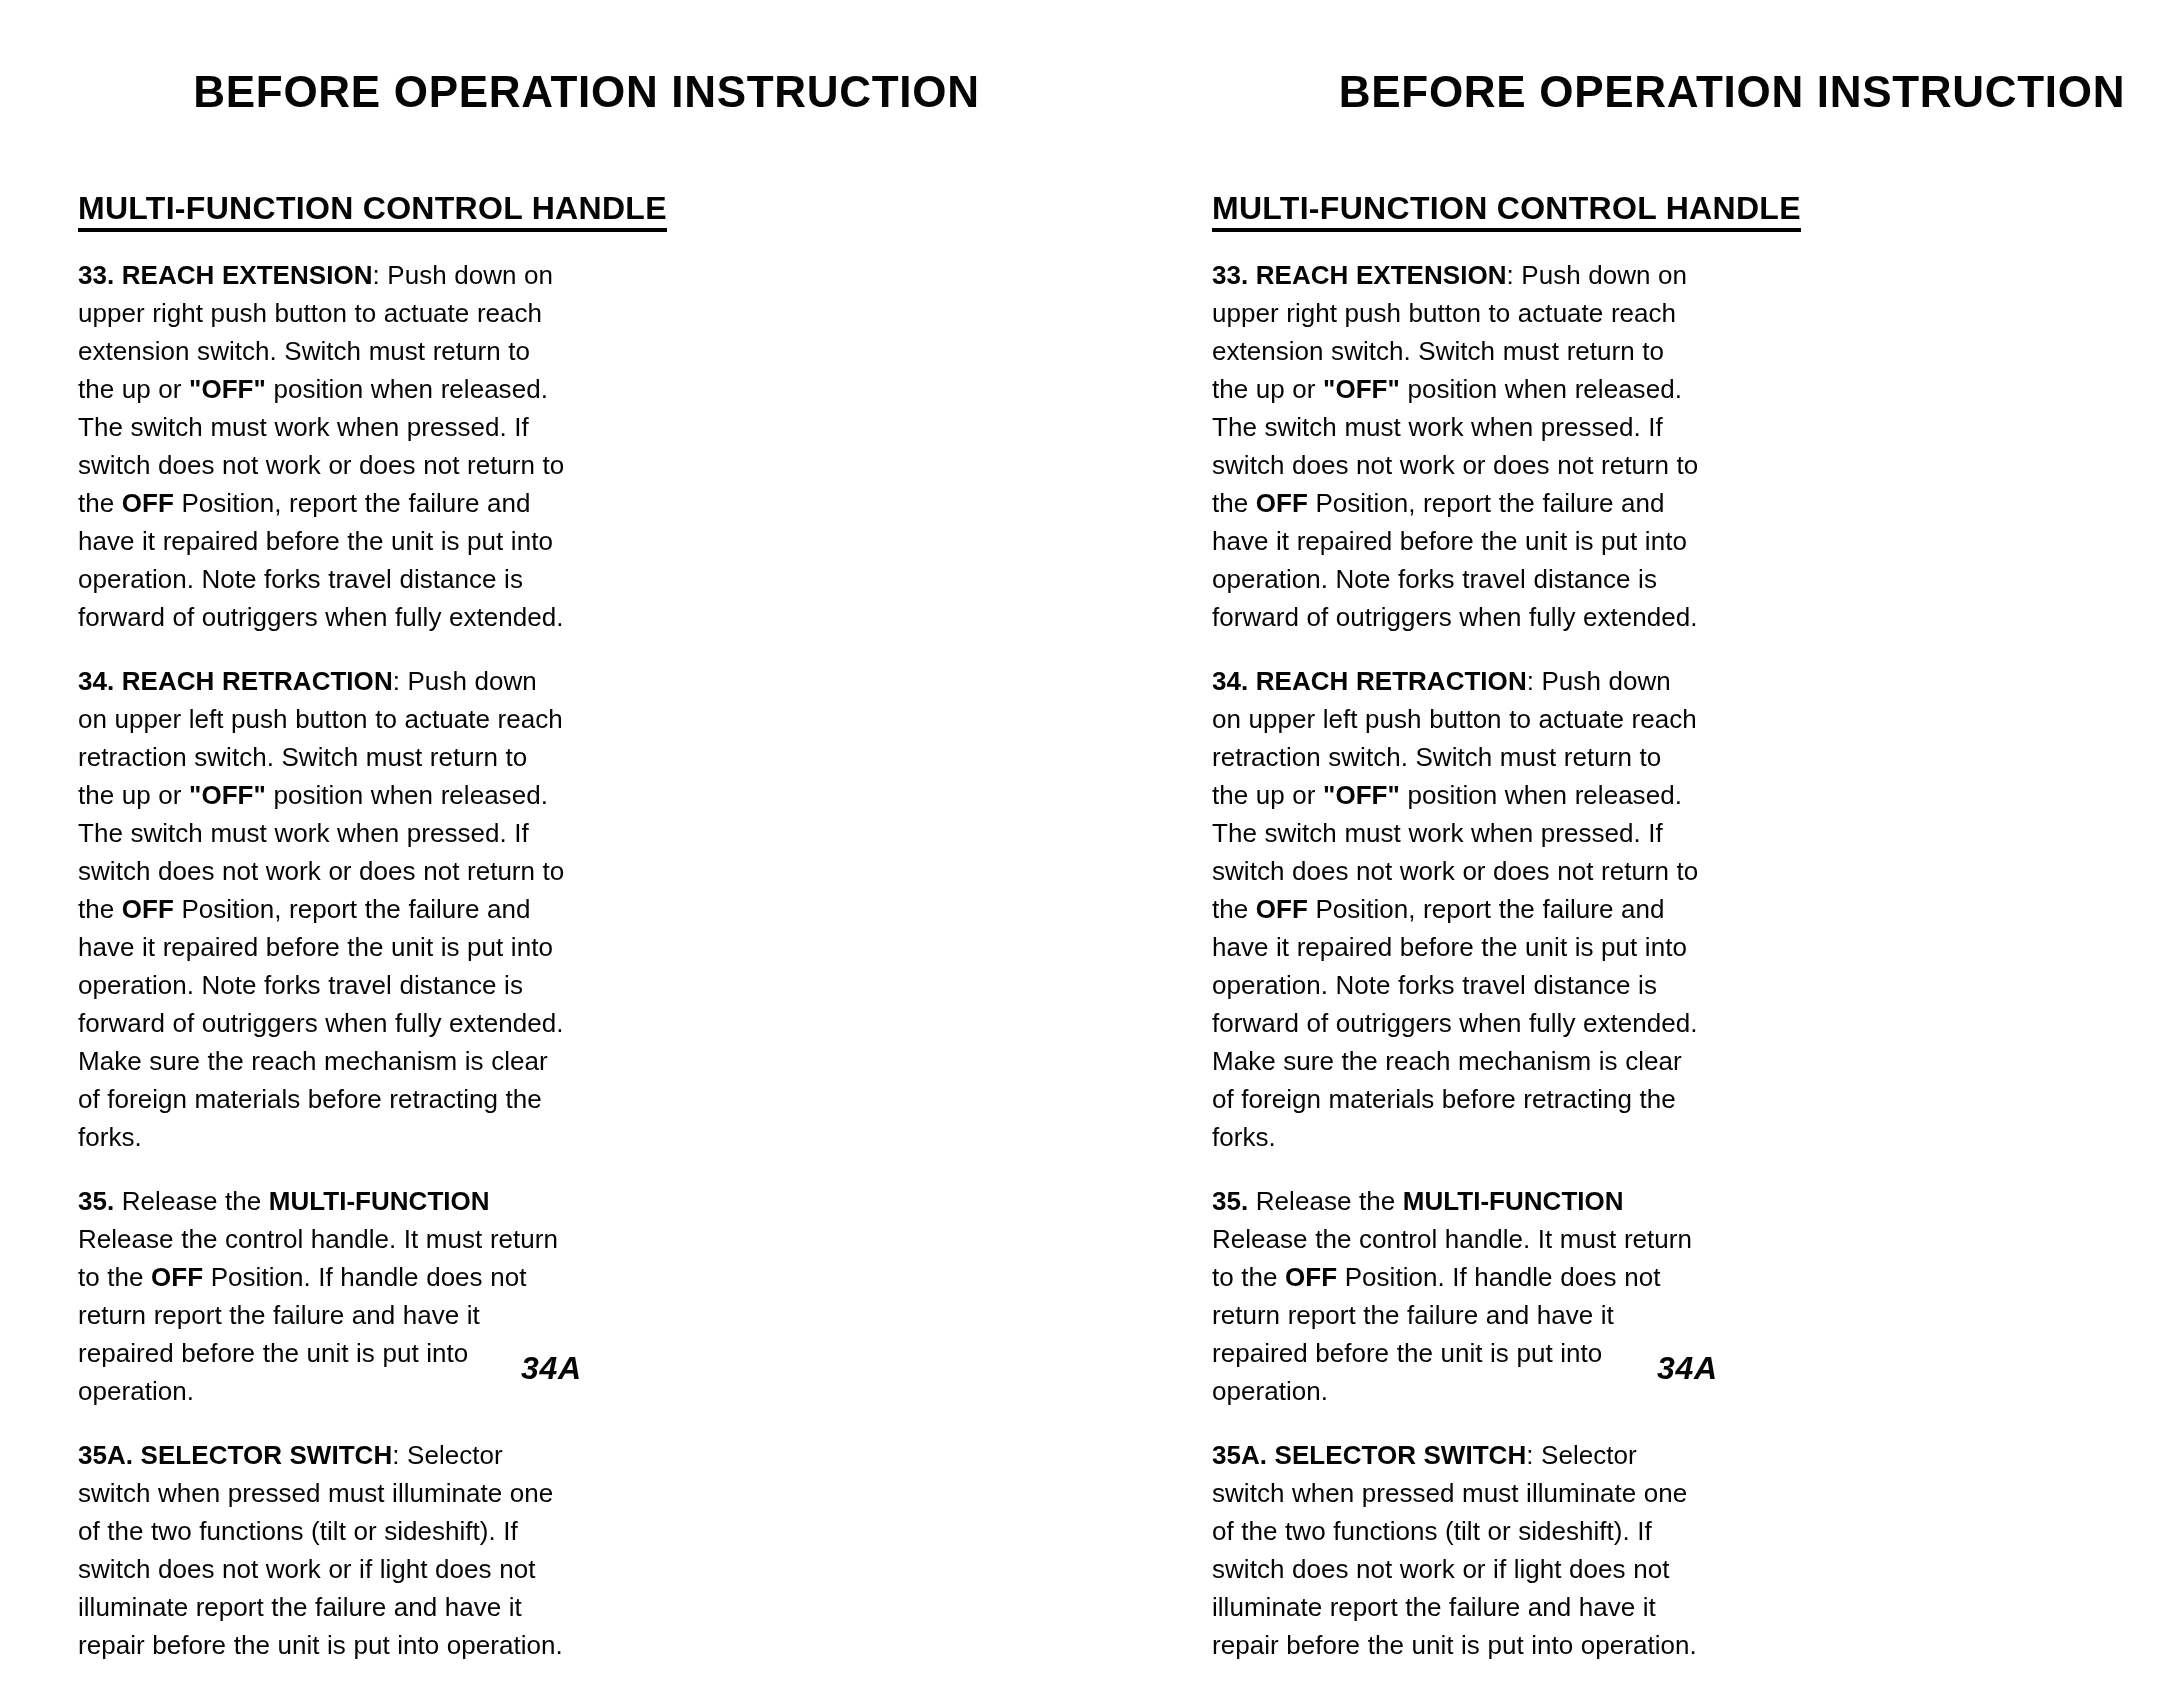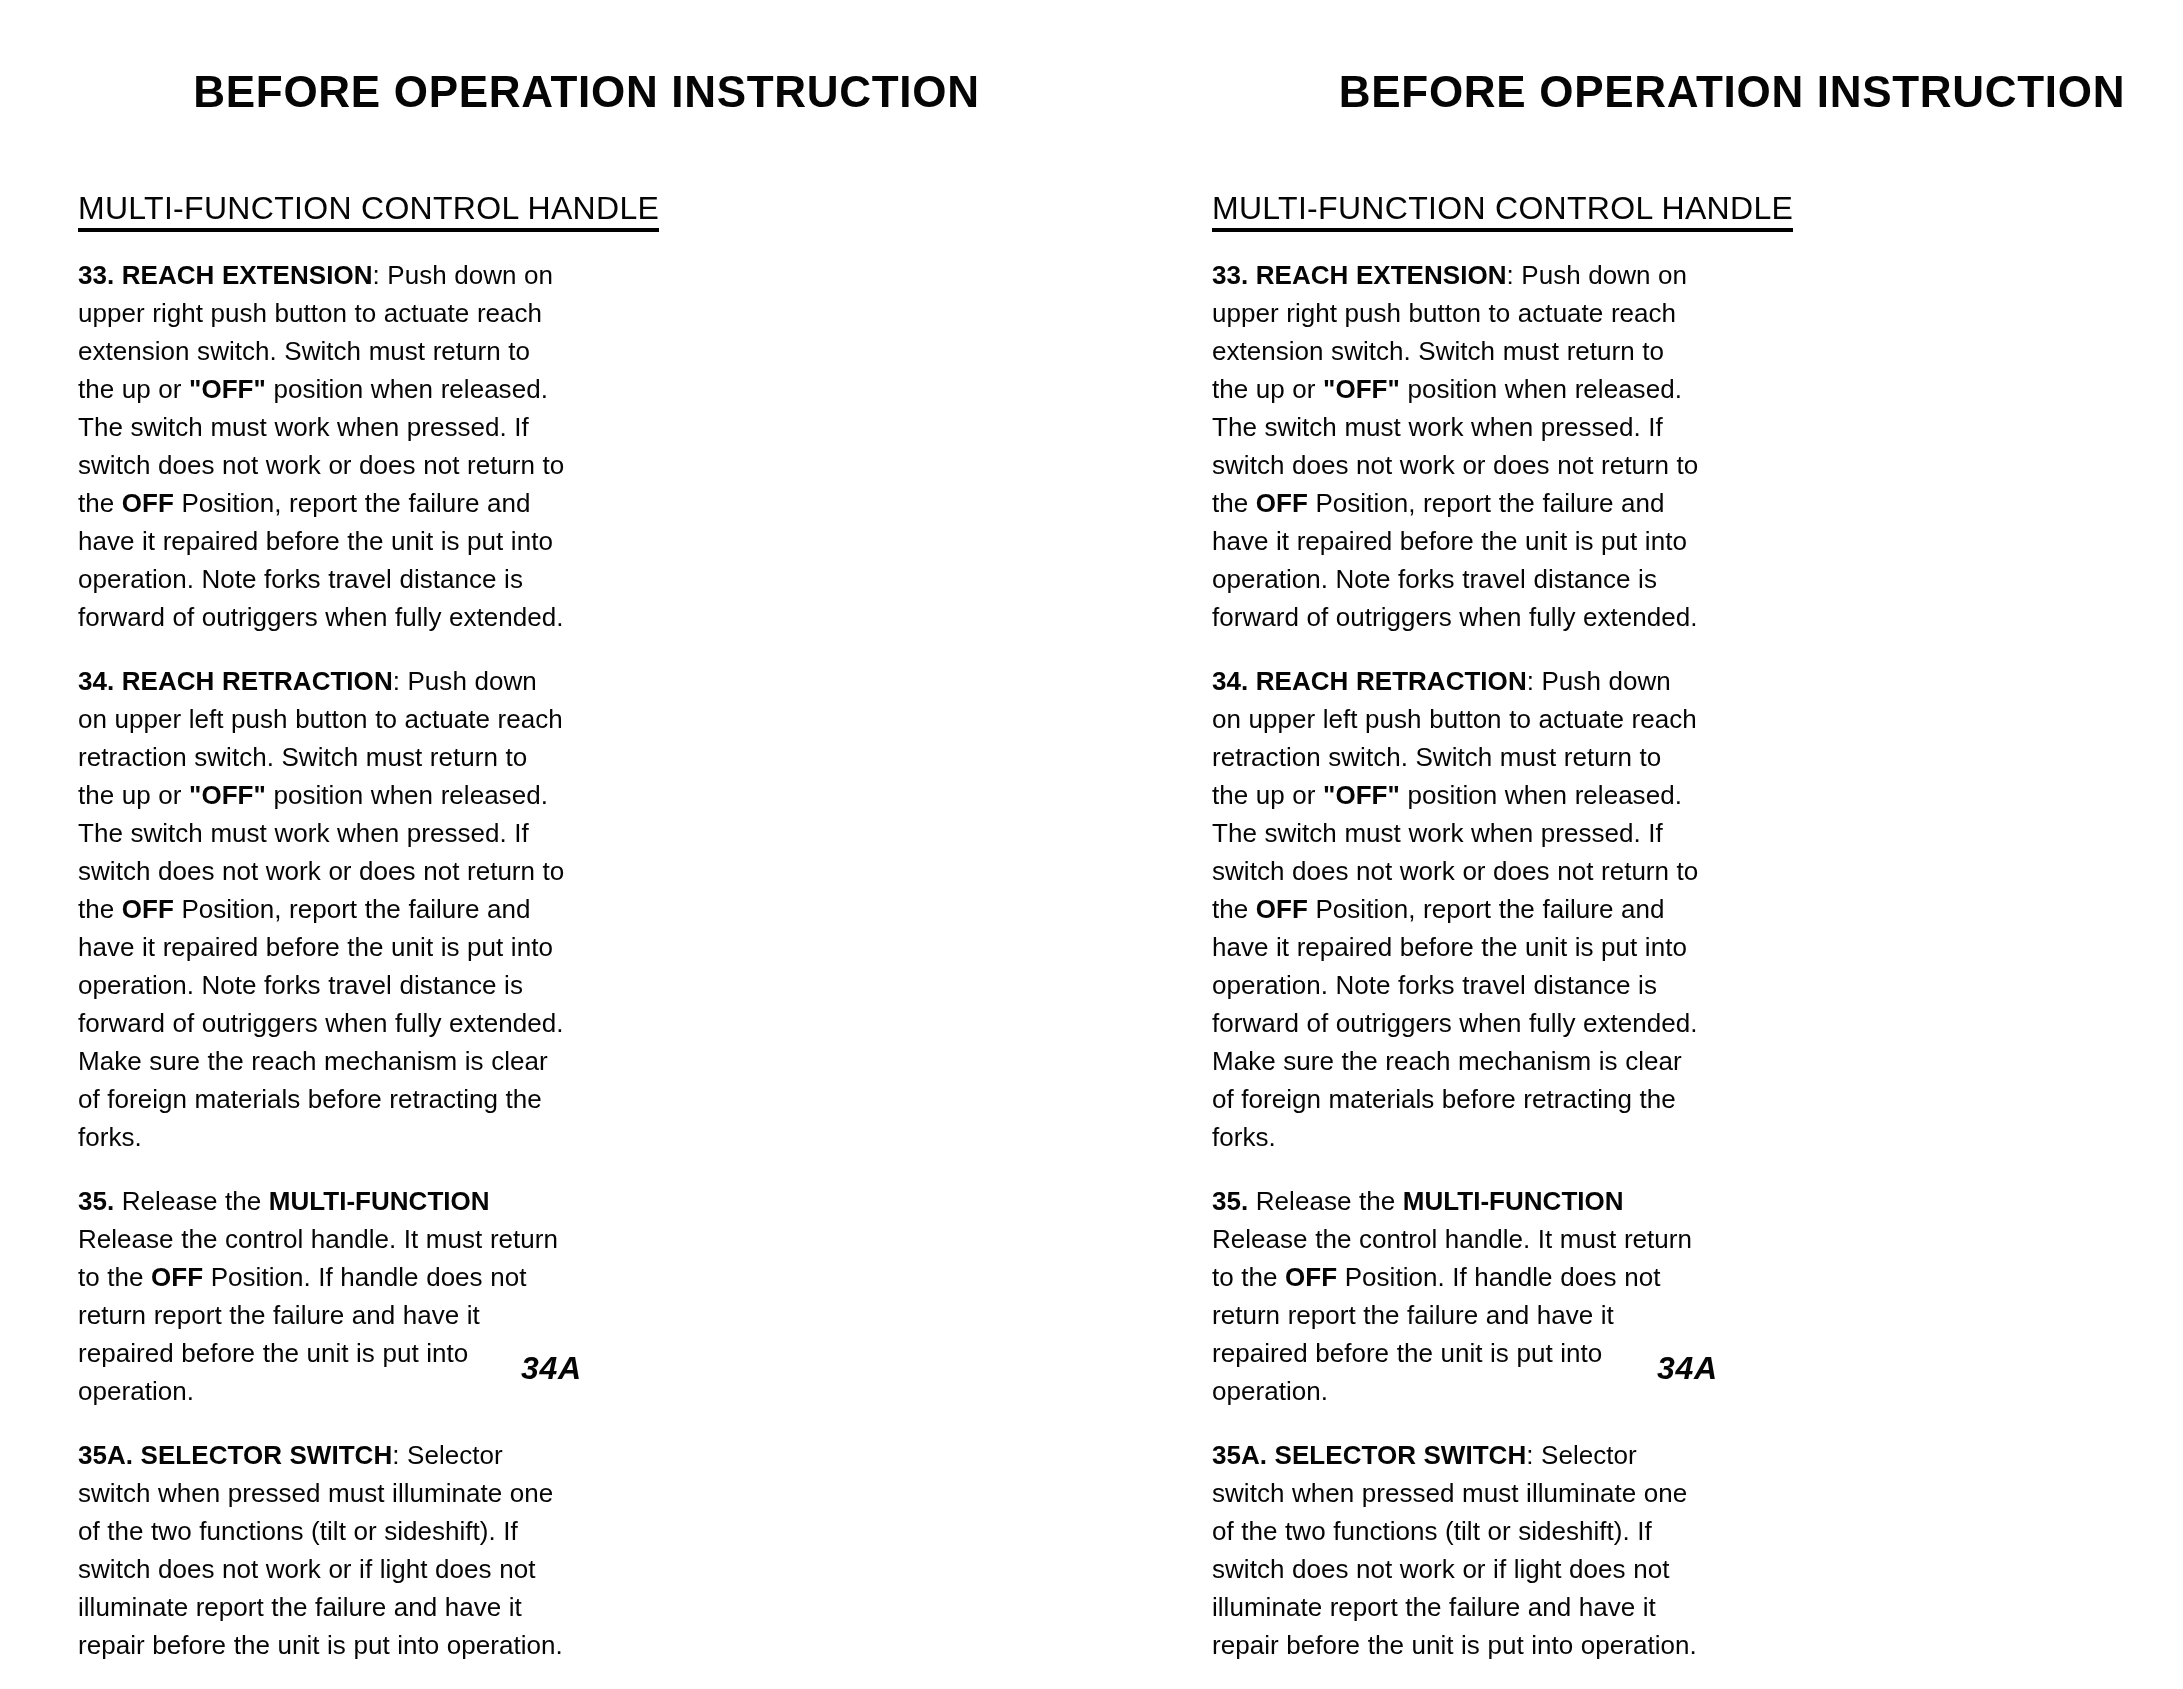--- a/index.html
+++ b/index.html
@@ -30,21 +30,21 @@
     font-weight: bold;
     letter-spacing: 0.7px;
     text-align: center;
     white-space: nowrap;
   }
   .page-left .doc-title  { margin: 67px 0 0 0; padding-left: 28px; }
   .page-right .doc-title { margin: 67px 0 0 0; padding-left: 90px; }
 
   .section-heading {
     font-size: 32px;
-    font-weight: normal;
+    font-weight: bold;
     letter-spacing: 0.3px;
     display: inline-block;
     border-bottom: 4.2px solid #000;
     padding-bottom: 1.4px;
     margin-top: 73px;
   }
 
   .body-col {
     margin-top: 23.6px;
   }

